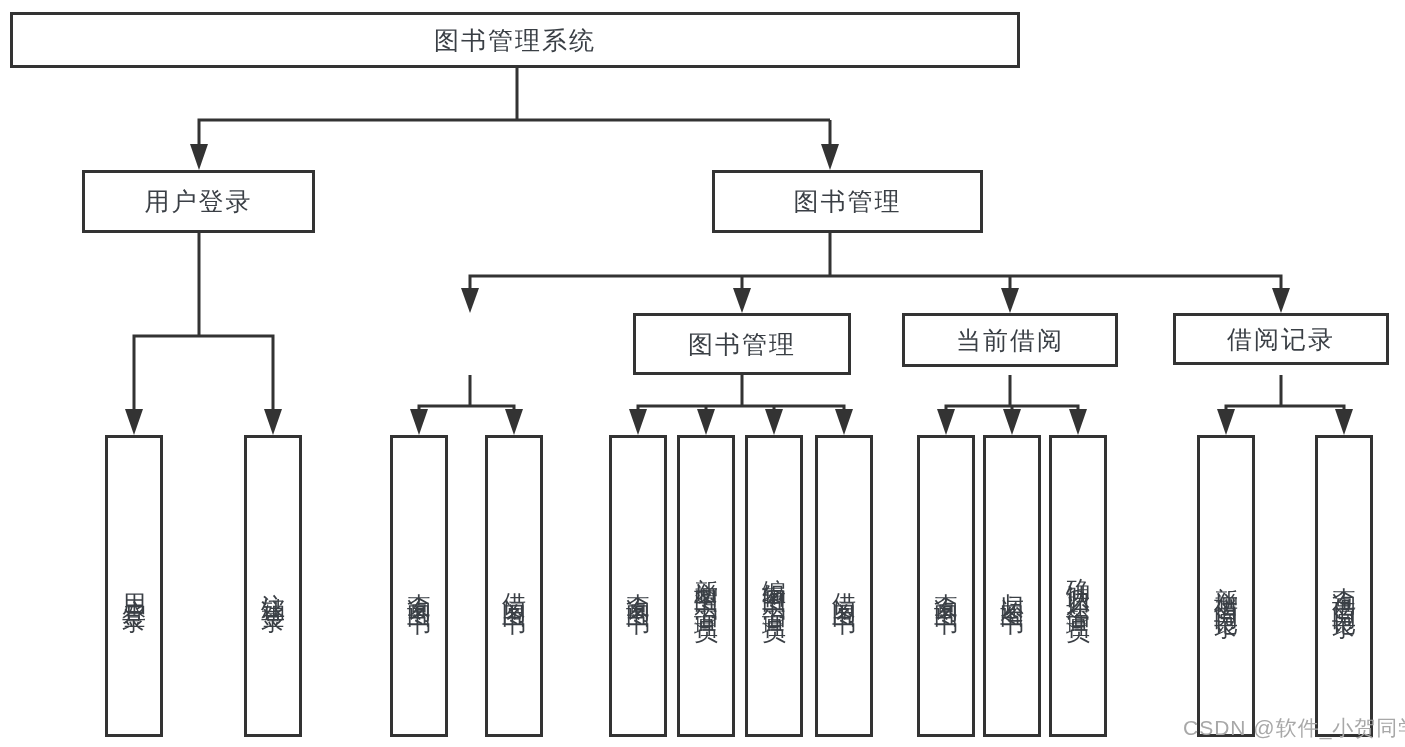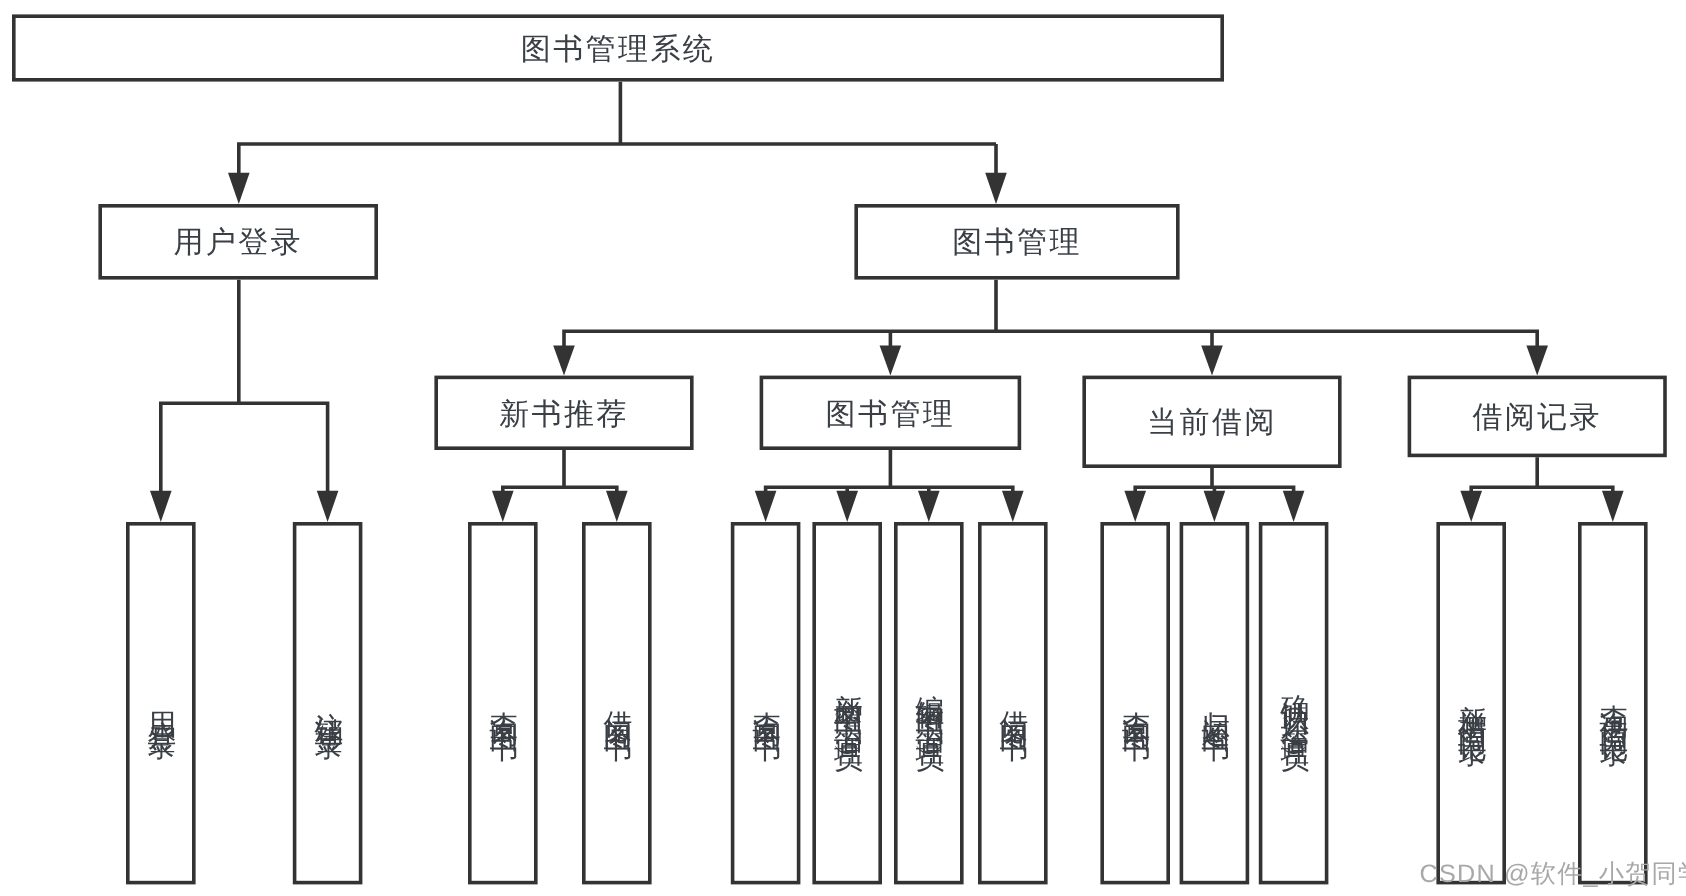--- a/index.html
+++ b/index.html
@@ -114,30 +114,27 @@
     <span class="hlabel">图书管理系统</span>
   </div>
 
   <div class="box" style="left:82px; top:170px; width:233px; height:63px;">
     <span class="hlabel">用户登录</span>
   </div>
   <div class="box" style="left:712px; top:170px; width:271px; height:63px;">
     <span class="hlabel">图书管理</span>
   </div>
 
-  <div class="box" style="left:362px; top:313px; width:216px; height:62px;">
-    <span class="hlabel">新书推荐</span>
-  </div>
   <div class="box" style="left:633px; top:313px; width:218px; height:62px;">
     <span class="hlabel">图书管理</span>
   </div>
-  <div class="box" style="left:902px; top:313px; width:216px; height:77px;">
+  <div class="box" style="left:902px; top:313px; width:216px; height:54px;">
     <span class="hlabel">当前借阅</span>
   </div>
-  <div class="box" style="left:1173px; top:313px; width:216px; height:68px;">
+  <div class="box" style="left:1173px; top:313px; width:216px; height:52px;">
     <span class="hlabel">借阅记录</span>
   </div>
 
   <div class="box leaf" style="left:105px;">
     <span class="vtext">用户登录</span>
   </div>
   <div class="box leaf" style="left:244px;">
     <span class="vtext">注销登录</span>
   </div>
 

